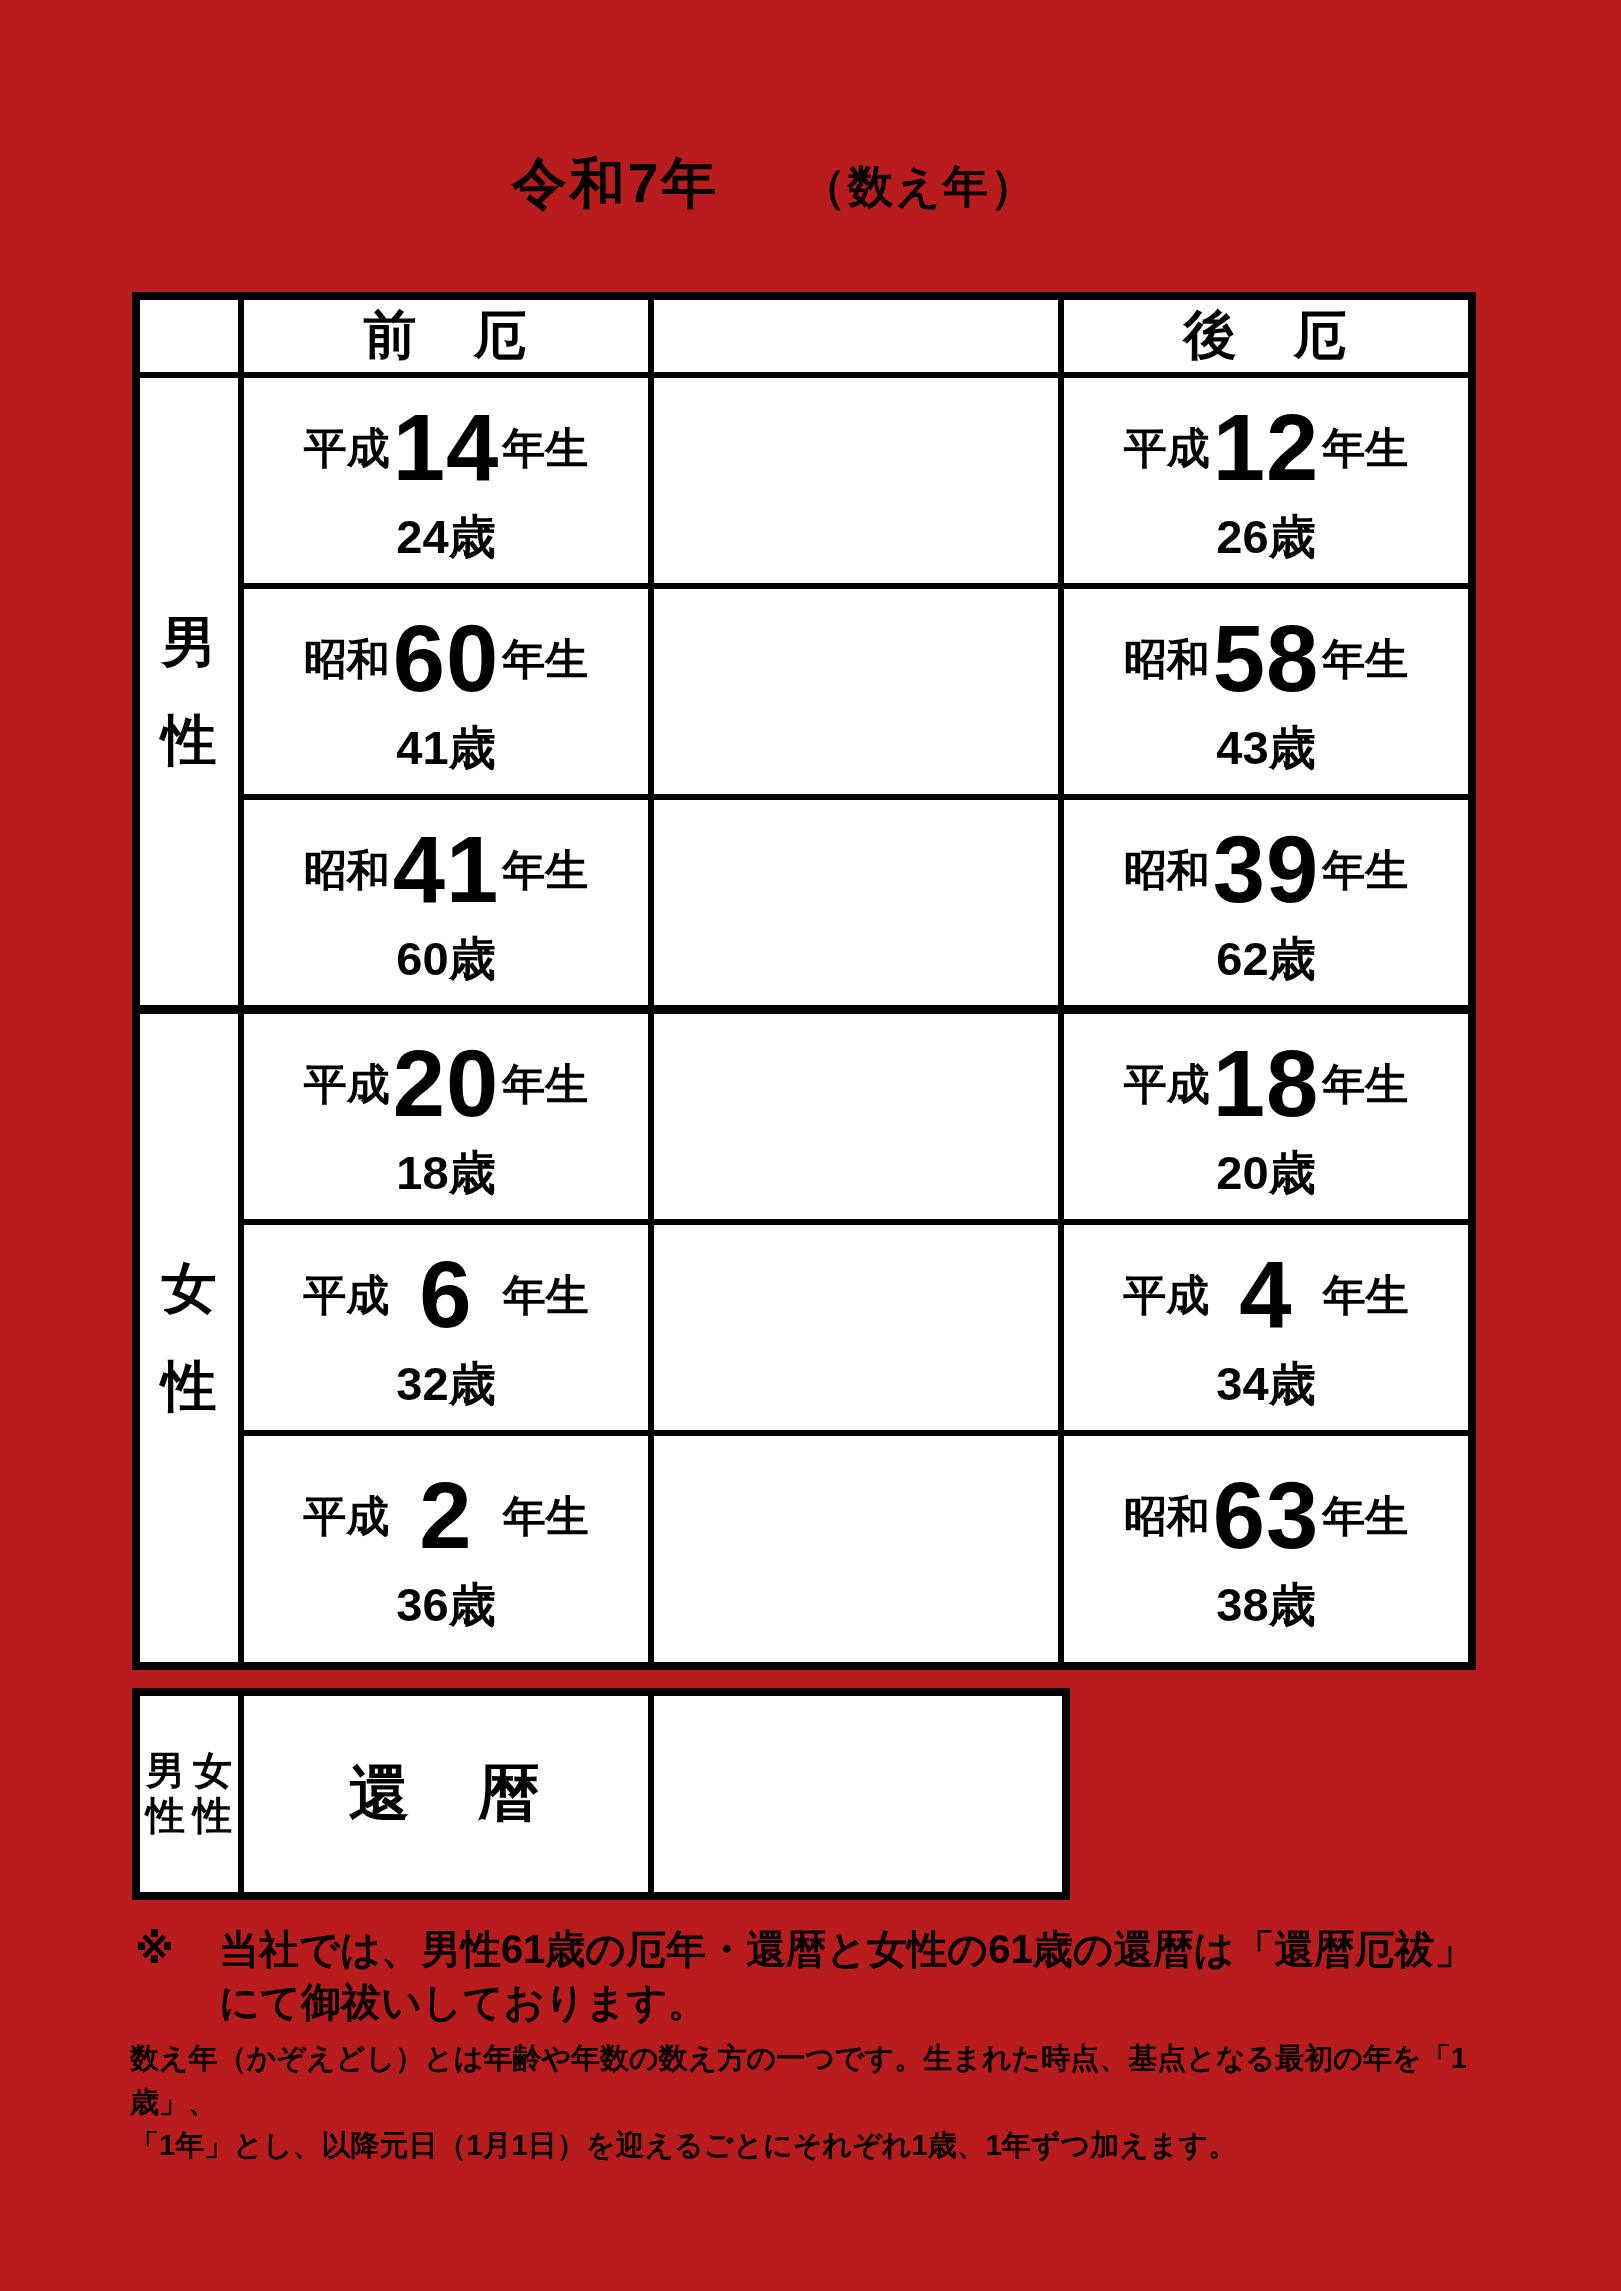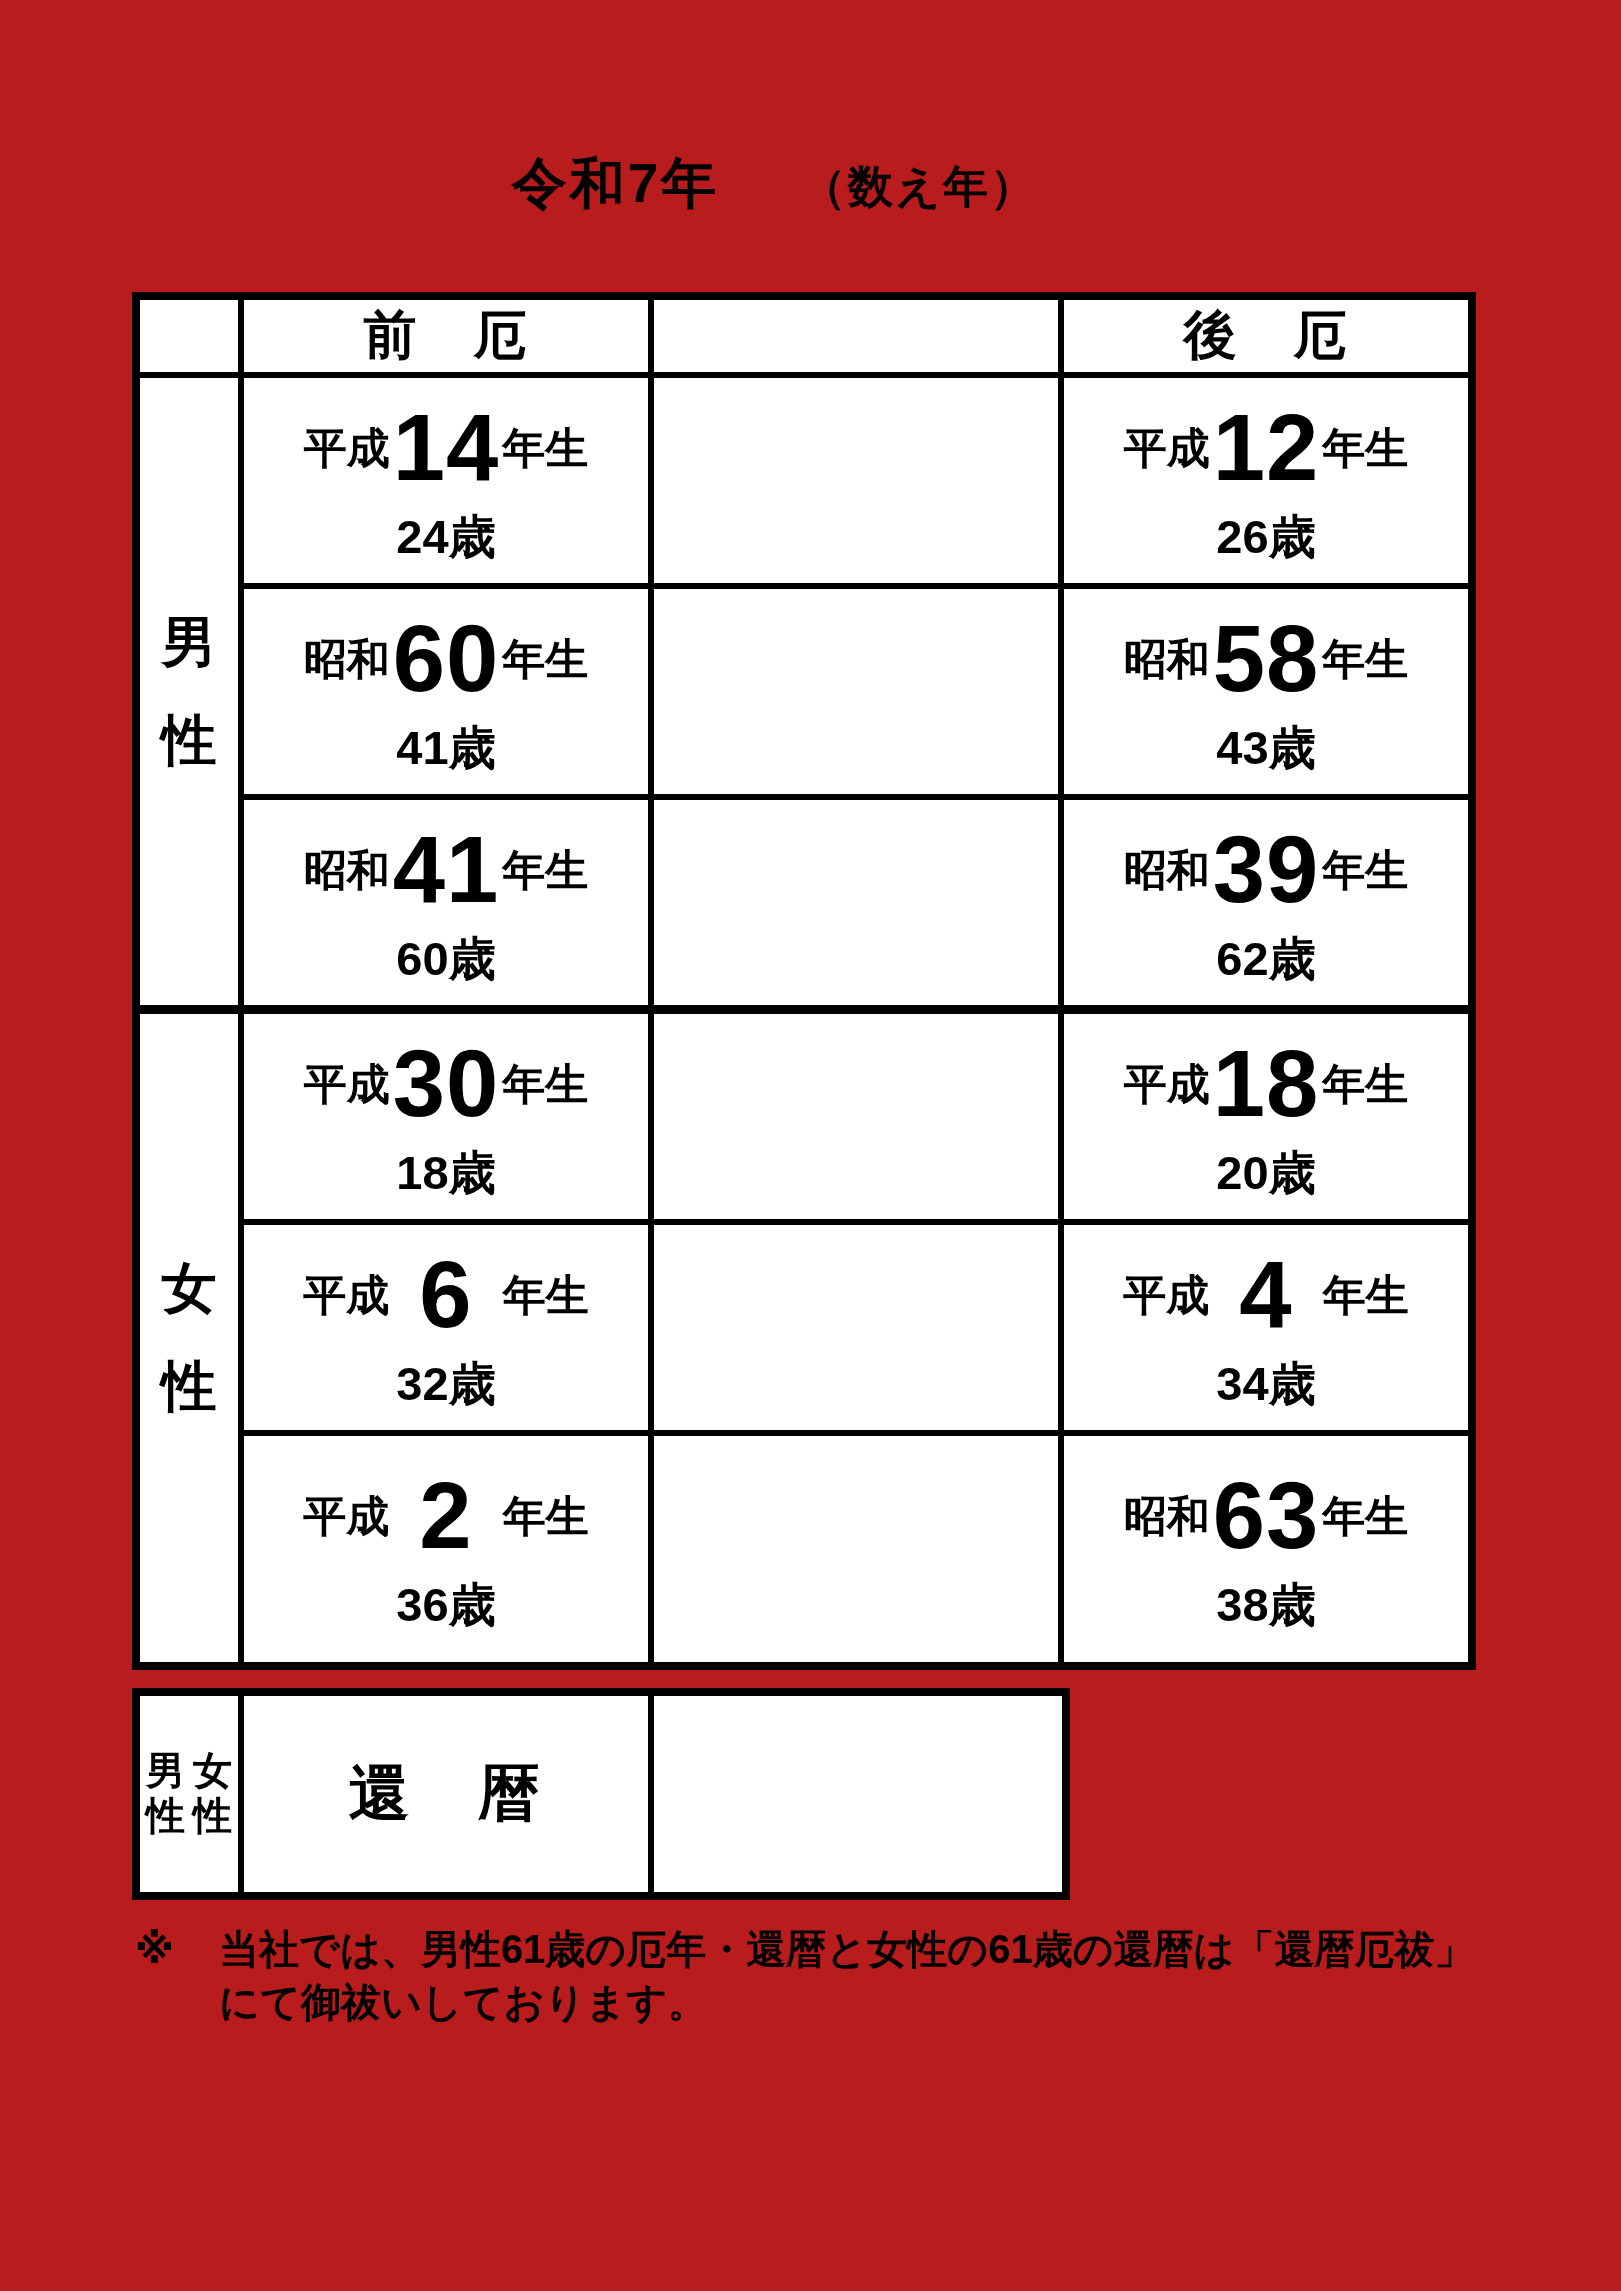--- a/index.html
+++ b/index.html
@@ -187,21 +187,21 @@
 
     <tr class="section-start">
       <td class="data-row w-gender" rowspan="3">
         <div class="gender-wrap">
           <span>女</span>
           <span>性</span>
         </div>
       </td>
       <td class="data-row w-col">
         <div class="cellwrap">
-          <div class="yline"><span class="era">平成</span><span class="num">30</span><span class="suf">年生</span></div>
+          <div class="yline"><span class="era">平成</span><span class="num">20</span><span class="suf">年生</span></div>
           <div class="age">18歳</div>
         </div>
       </td>
       <td class="data-row w-col red">
         <div class="cellwrap">
           <div class="yline"><span class="era">平成</span><span class="num">19</span><span class="suf">年生</span></div>
           <div class="age">19歳</div>
         </div>
       </td>
       <td class="data-row w-col">
@@ -286,15 +286,19 @@
     </table>
 
   <div class="note-main">
     <div class="note-marker">※</div>
     <div class="note-text">
       <div>当社では、男性61歳の厄年・還暦と女性の61歳の還暦は「還暦厄祓」</div>
       <div>にて御祓いしております。</div>
     </div>
   </div>
 
+  <div class="note-small">
+    <div>数え年（かぞえどし）とは年齢や年数の数え方の一つです。生まれた時点、基点となる最初の年を「1歳」、</div>
+    <div>「1年」とし、以降元日（1月1日）を迎えるごとにそれぞれ1歳、1年ずつ加えます。</div>
+  </div>
 
 </div>
 
 
 </body></html>

